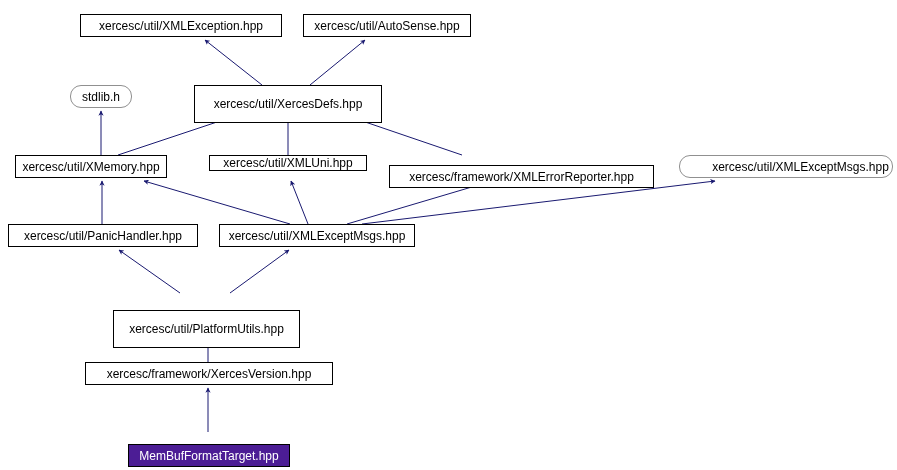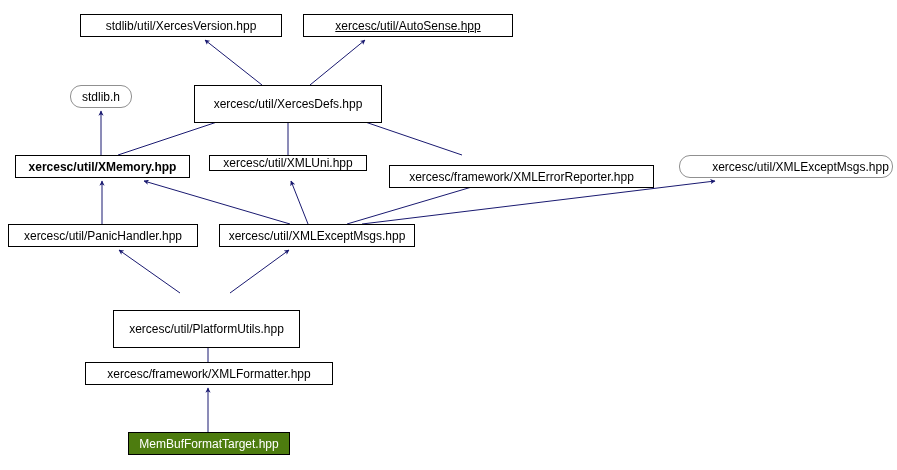--- a/index.html
+++ b/index.html
@@ -42,23 +42,24 @@
     background: #ffffff;
     border: 1px solid #000000;
     color: #000000;
     overflow: hidden;
   }
   .node-box.grey {
     border-color: #909090;
     border-radius: 11px;
   }
   .node-box.root {
-    background: #4d7c0f;
+    background: #4c1d95;
     border-color: #000000;
     color: #ffffff;
+    margin-top: 12px;
   }
   .node-label {
     display: block;
     padding: 0 4px;
   }
 </style>
 </head>
 <body>
 
 <div id="graph-root">
@@ -81,32 +82,32 @@
         <line x1="347" y1="224" x2="492" y2="181" stroke="#191970" stroke-width="1" marker-end="url(#arrowhead)"></line>
         <line x1="362" y1="224" x2="715" y2="181" stroke="#191970" stroke-width="1" marker-end="url(#arrowhead)"></line>
         <line x1="180" y1="293" x2="119" y2="250" stroke="#191970" stroke-width="1" marker-end="url(#arrowhead)"></line>
         <line x1="230" y1="293" x2="289" y2="250" stroke="#191970" stroke-width="1" marker-end="url(#arrowhead)"></line>
         <line x1="208" y1="362" x2="208" y2="319" stroke="#191970" stroke-width="1" marker-end="url(#arrowhead)"></line>
         <line x1="208" y1="432" x2="208" y2="388" stroke="#191970" stroke-width="1" marker-end="url(#arrowhead)"></line>
       </g>
   </svg>
   <div id="nodes-layer">
       <div class="node-box" style="left: 80px; top: 14px; width: 202px; height: 23px;">
-        <span class="node-label">stdlib/util/XercesVersion.hpp</span>
+        <span class="node-label">xercesc/util/XMLException.hpp</span>
       </div>
-      <div class="node-box" style="left: 303px; top: 14px; width: 210px; height: 23px; text-decoration: underline;">
+      <div class="node-box" style="left: 303px; top: 14px; width: 168px; height: 23px;">
         <span class="node-label">xercesc/util/AutoSense.hpp</span>
       </div>
       <div class="node-box grey" style="left: 70px; top: 85px; width: 62px; height: 23px;">
         <span class="node-label">stdlib.h</span>
       </div>
       <div class="node-box" style="left: 194px; top: 85px; width: 188px; height: 38px;">
         <span class="node-label">xercesc/util/XercesDefs.hpp</span>
       </div>
-      <div class="node-box" style="left: 15px; top: 155px; width: 175px; height: 23px; font-weight: bold;">
+      <div class="node-box" style="left: 15px; top: 155px; width: 152px; height: 23px;">
         <span class="node-label">xercesc/util/XMemory.hpp</span>
       </div>
       <div class="node-box" style="left: 209px; top: 155px; width: 158px; height: 16px;">
         <span class="node-label">xercesc/util/XMLUni.hpp</span>
       </div>
       <div class="node-box" style="left: 389px; top: 165px; width: 265px; height: 23px;">
         <span class="node-label">xercesc/framework/XMLErrorReporter.hpp</span>
       </div>
       <div class="node-box grey" style="left: 679px; top: 155px; width: 214px; height: 23px; padding-left: 29px;">
         <span class="node-label">xercesc/util/XMLExceptMsgs.hpp</span>
@@ -114,19 +115,19 @@
       <div class="node-box" style="left: 8px; top: 224px; width: 190px; height: 23px;">
         <span class="node-label">xercesc/util/PanicHandler.hpp</span>
       </div>
       <div class="node-box" style="left: 219px; top: 224px; width: 196px; height: 23px;">
         <span class="node-label">xercesc/util/XMLExceptMsgs.hpp</span>
       </div>
       <div class="node-box" style="left: 113px; top: 310px; width: 187px; height: 38px;">
         <span class="node-label">xercesc/util/PlatformUtils.hpp</span>
       </div>
       <div class="node-box" style="left: 85px; top: 362px; width: 248px; height: 23px;">
-        <span class="node-label">xercesc/framework/XMLFormatter.hpp</span>
+        <span class="node-label">xercesc/framework/XercesVersion.hpp</span>
       </div>
       <div class="node-box root" style="left: 128px; top: 432px; width: 162px; height: 23px;">
         <span class="node-label">MemBufFormatTarget.hpp</span>
       </div>
     </div>
 </div>
 
 </body></html>

